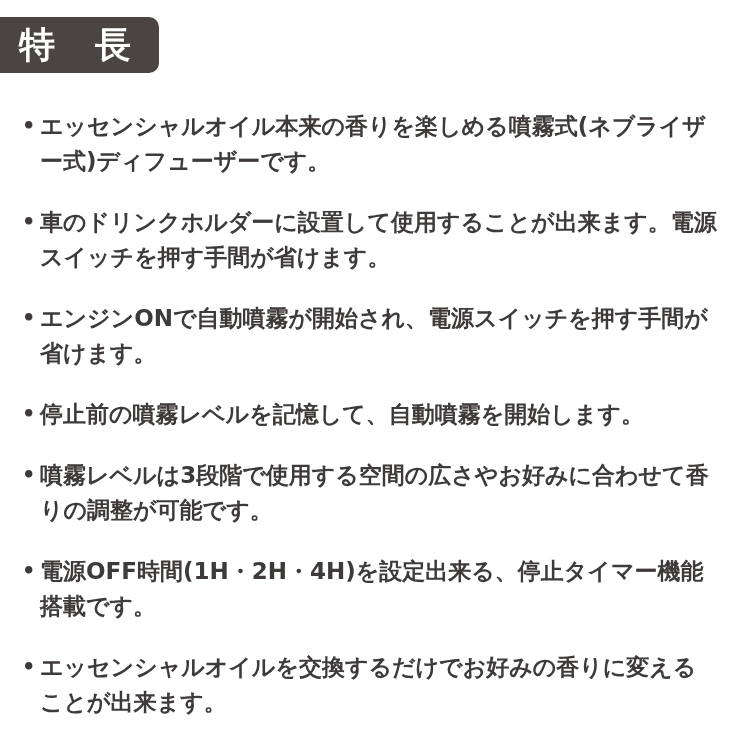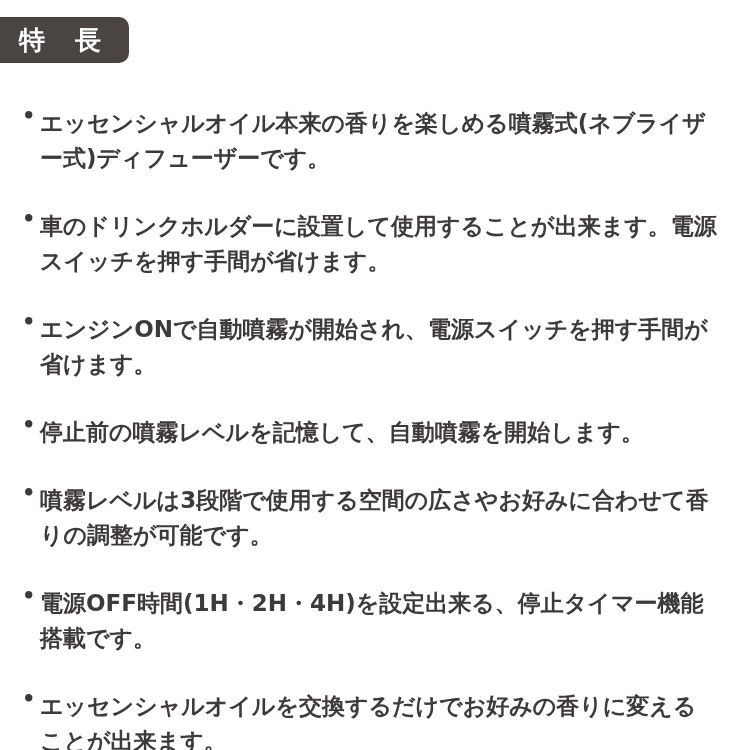--- a/index.html
+++ b/index.html
@@ -14,21 +14,21 @@
     width: 750px;
     height: 750px;
     background: #ffffff;
     position: relative;
   }
   .header-badge {
     display: inline-block;
     margin-top: 17px;
     background: #4a4543;
     color: #ffffff;
-    font-size: 26px;
+    font-size: 36px;
     font-weight: bold;
     line-height: 1;
     padding: 10px 26px 10px 19px;
     border-radius: 0 10px 10px 0;
     letter-spacing: 2px;
   }
   .feature-list {
     padding: 36px 32px 0 22px;
   }
   .feature-item {
@@ -42,21 +42,20 @@
   }
   .feature-item .bullet {
     flex: 0 0 18px;
     width: 18px;
     font-size: 21px;
     line-height: 35px;
     color: #3e3a39;
   }
   .feature-item .text {
     flex: 1;
-    margin-top: 7px;
   }
 </style>
 </head>
 <body>
 
 <div class="page">
 
   <div class="header-badge">特　長</div>
 
   <div class="feature-list">

